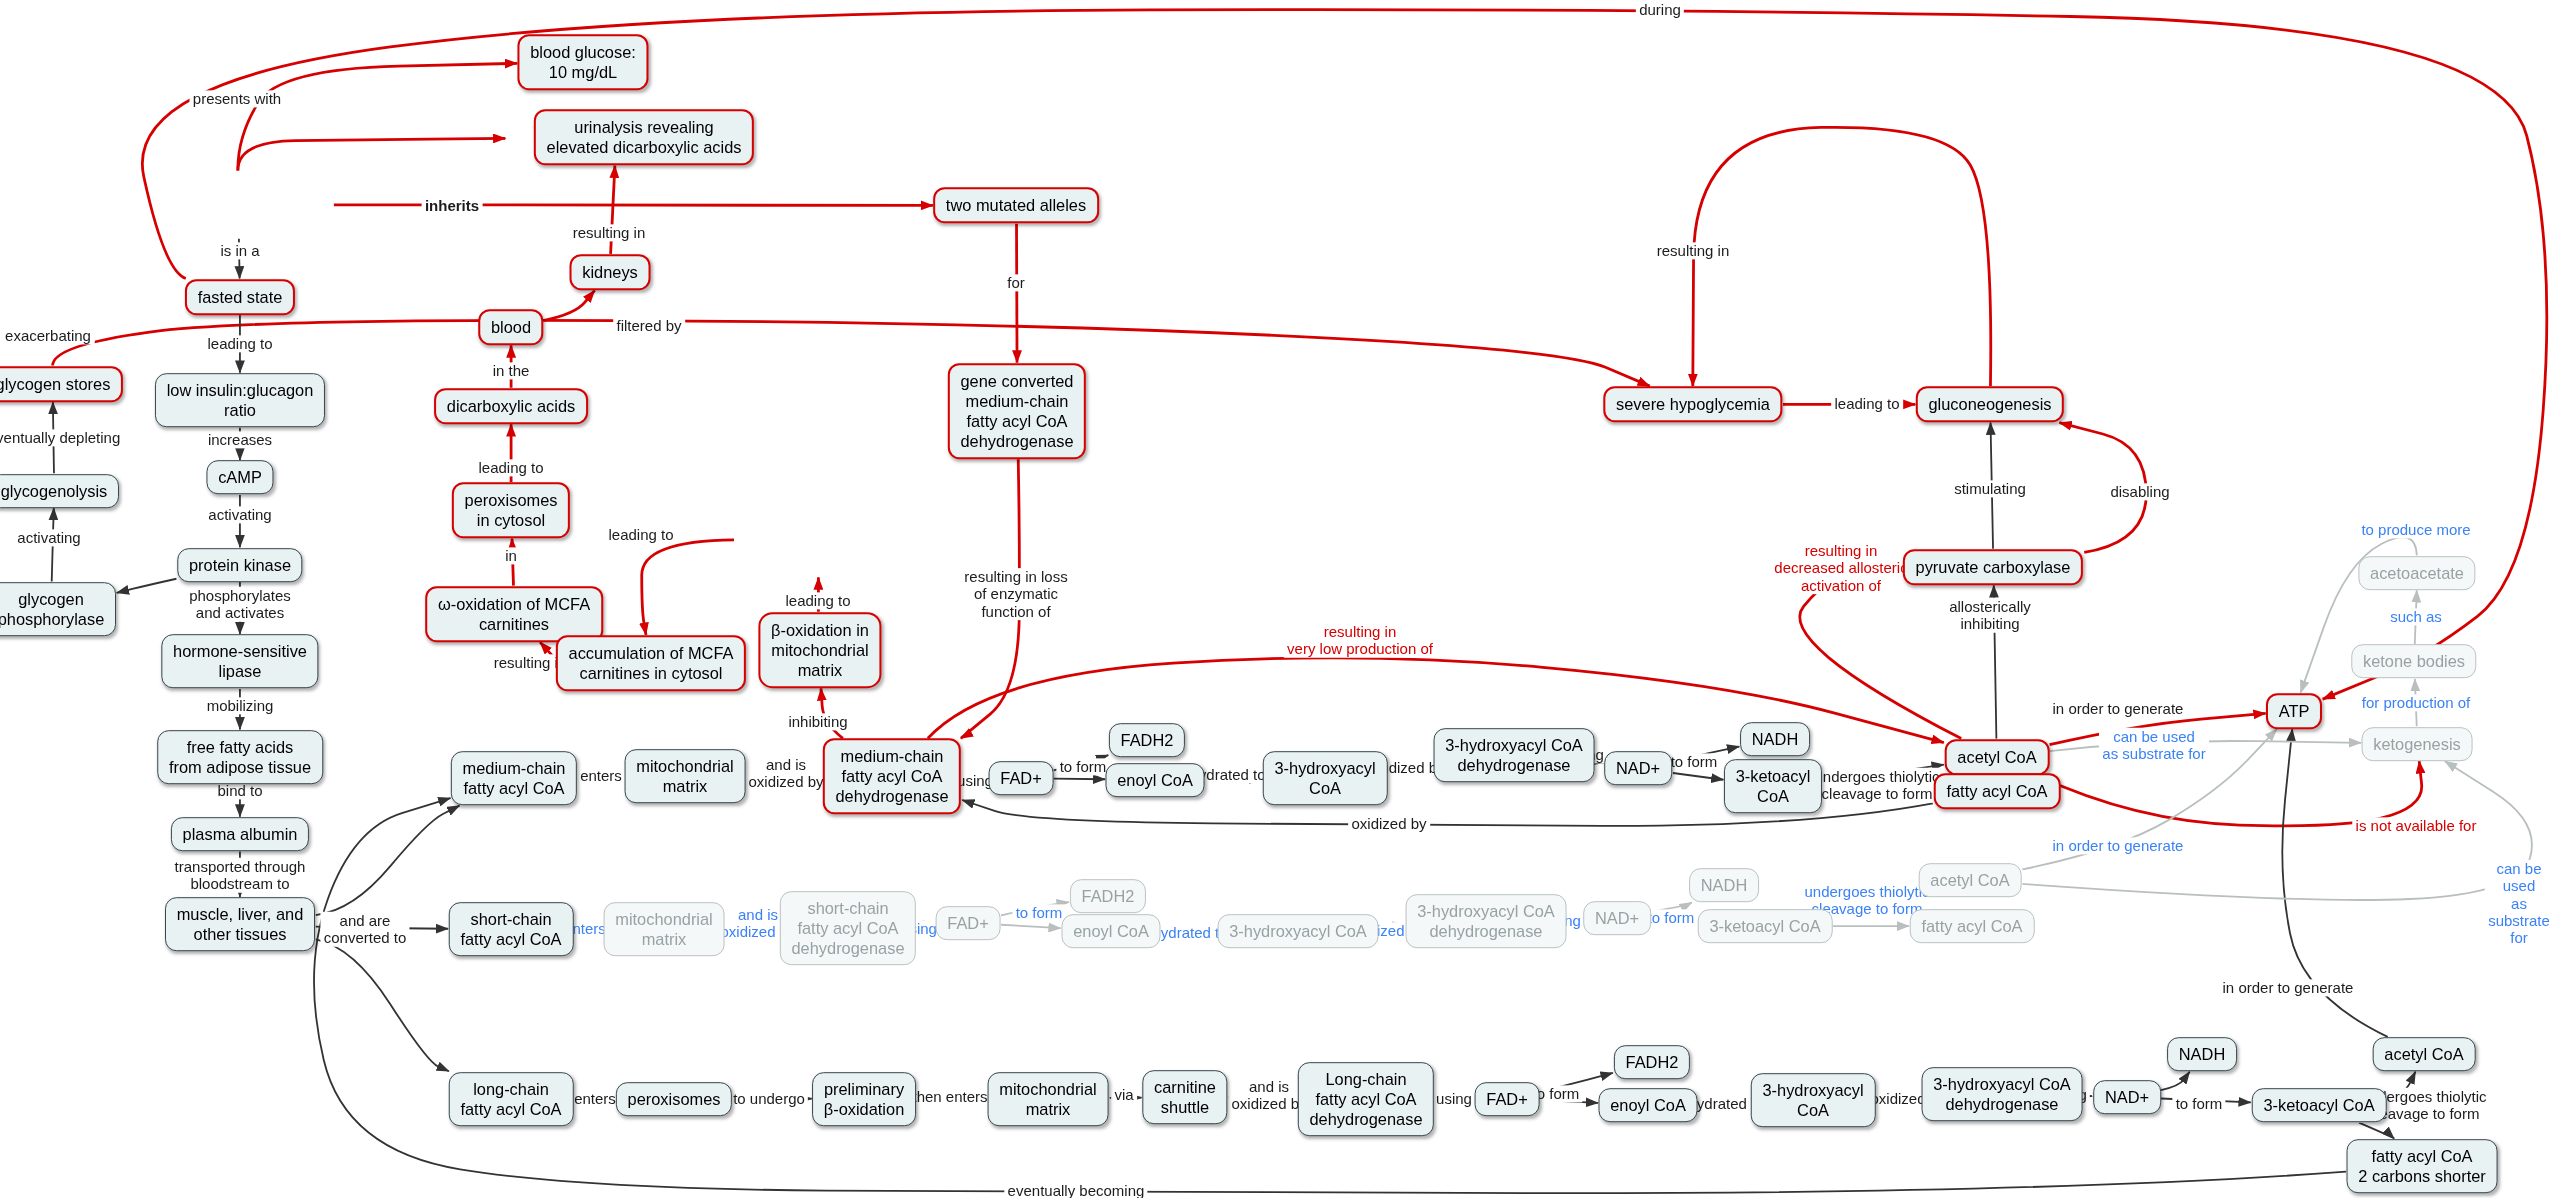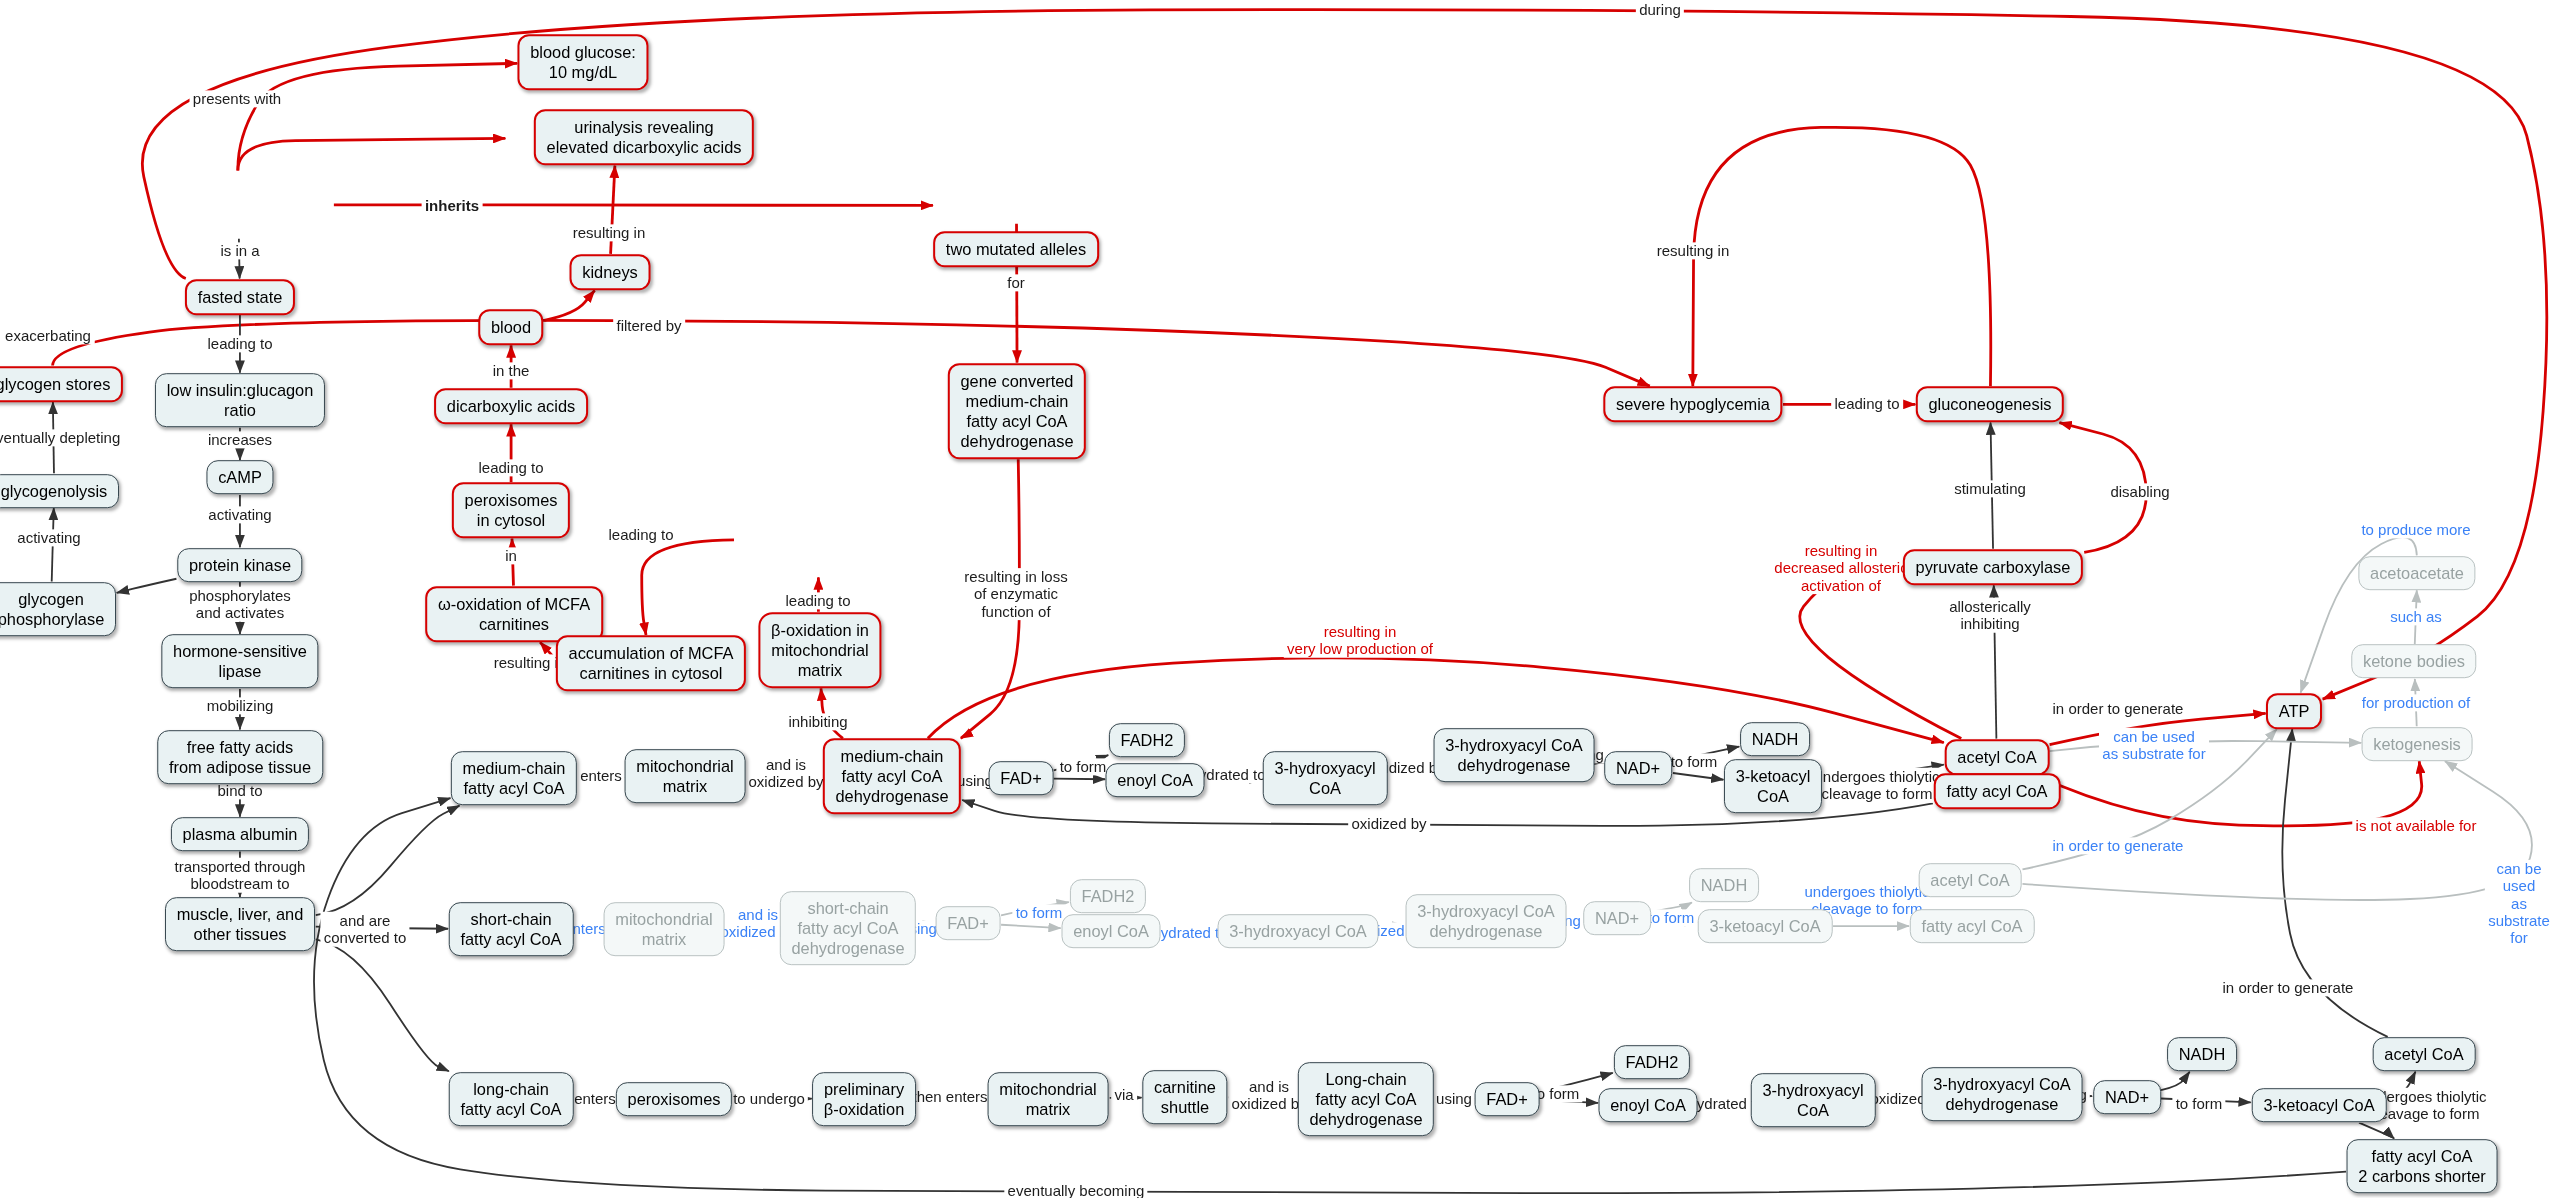--- a/index.html
+++ b/index.html
@@ -218,21 +218,21 @@
       <div class="edge-label" style="left: 2199px; top: 1104px;">to form</div>
       <div class="edge-label" style="left: 2424px; top: 1105px;">undergoes thiolytic
 cleavage to form</div>
       <div class="edge-label" style="left: 1076px; top: 1191px;">eventually becoming</div>
     </div>
   <div id="nodes-layer">
       <div class="node red" style="left: 583px; top: 62px;">blood glucose:
 10 mg/dL</div>
       <div class="node red" style="left: 644px; top: 137px;">urinalysis revealing
 elevated dicarboxylic acids</div>
-      <div class="node red" style="left: 1016px; top: 205px; margin-top: 44px;">two mutated alleles</div>
+      <div class="node red" style="left: 1016px; top: 205px;">two mutated alleles</div>
       <div class="node red" style="left: 610px; top: 272px;">kidneys</div>
       <div class="node red" style="left: 240px; top: 297px;">fasted state</div>
       <div class="node red" style="left: 511px; top: 327px;">blood</div>
       <div class="node red" style="left: 53px; top: 384px;">glycogen stores</div>
       <div class="node" style="left: 240px; top: 400px;">low insulin:glucagon
 ratio</div>
       <div class="node red" style="left: 511px; top: 406px;">dicarboxylic acids</div>
       <div class="node red" style="left: 1017px; top: 411px;">gene converted
 medium-chain
 fatty acyl CoA

